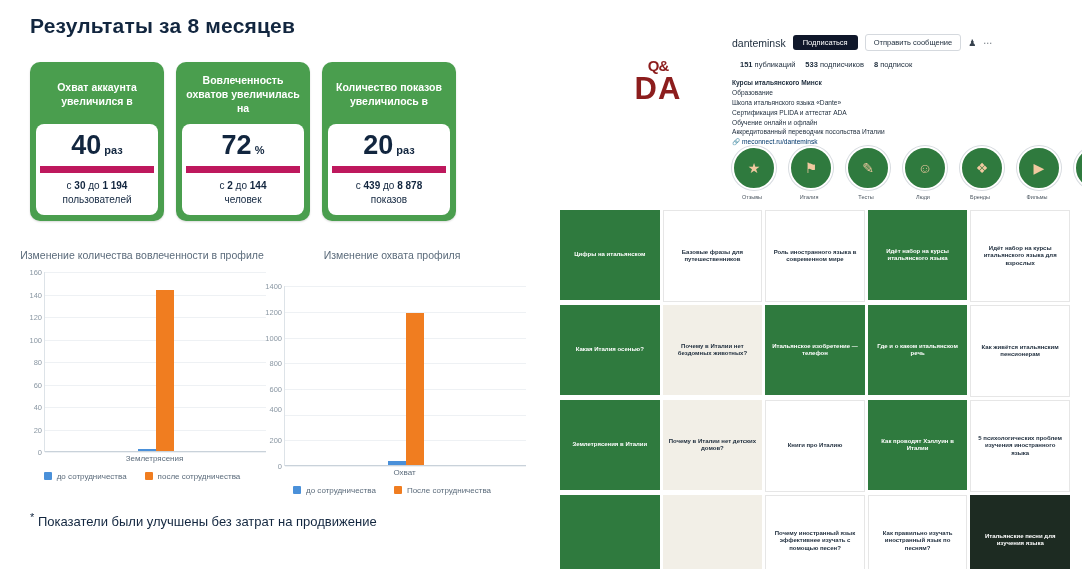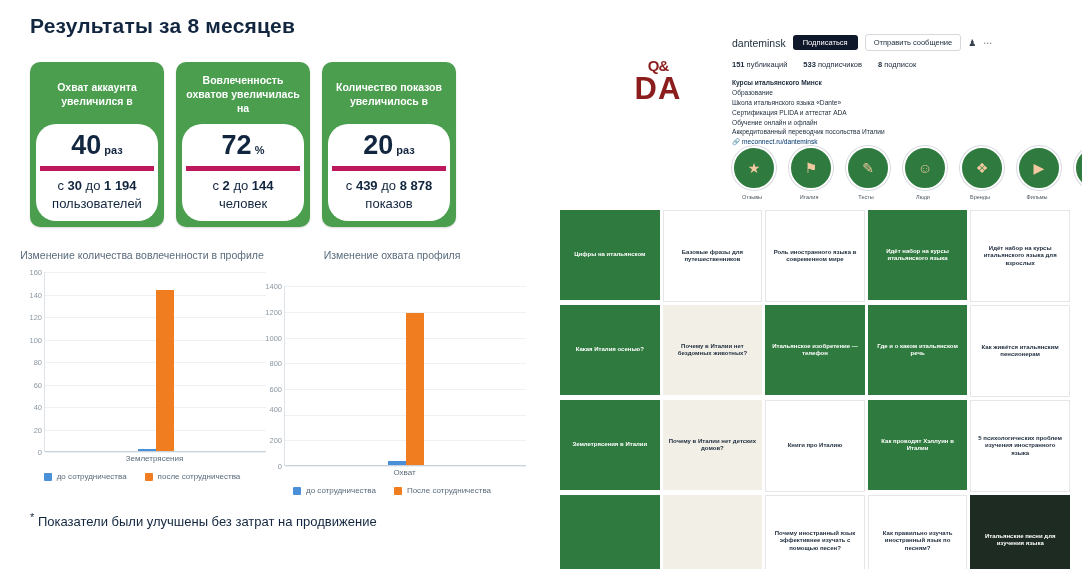--- a/index.html
+++ b/index.html
@@ -23,28 +23,28 @@
   .card{
     width:134px;border-radius:10px;overflow:hidden;
     background:#4a9e4e;box-shadow:0 1px 2px rgba(0,0,0,.15);
   }
   .card-head{
     color:#fff;font-size:10.5px;line-height:1.35;font-weight:bold;
     text-align:center;padding:10px 8px 8px 8px;min-height:44px;
     display:flex;align-items:center;justify-content:center;
   }
   .card-body{
-    background:#fff;margin:0 6px 6px 6px;border-radius:20px;
+    background:#fff;margin:0 6px 6px 6px;border-radius:8px;
     padding:8px 4px 9px 4px;text-align:center;
   }
   .big{font-size:27px;font-weight:bold;color:#12263f;line-height:1;}
   .big .unit{font-size:11px;font-weight:bold;margin-left:3px;}
   .sub{
-    margin-top:7px;font-size:13px;color:#12263f;line-height:1.35;
-    border-top:5px solid #be185d;padding-top:6px;
+    margin-top:7px;font-size:10px;color:#12263f;line-height:1.35;
+    border-top:7px solid #be185d;padding-top:6px;
   }
   .sub b{font-weight:bold;}
 
   
   .chart-wrap{position:absolute;}
   .chart-title{
     font-size:10.5px;color:#5b6b7b;text-align:center;line-height:1.35;
   }
   .plot{position:relative;}
   .ylabels{position:absolute;left:0;top:0;width:26px;height:100%;}
@@ -54,21 +54,21 @@
   }
   .grid{position:absolute;left:26px;right:0;top:0;bottom:0;border-left:1px solid #dde3e8;}
   .gl{position:absolute;left:0;right:0;height:1px;background:#eef1f4;}
   .axis{position:absolute;left:0;right:0;bottom:0;height:1px;background:#c9d2da;}
   .bar{position:absolute;bottom:1px;}
   .cat{
     position:absolute;font-size:8px;color:#5b6b7b;text-align:center;
     transform:translateX(-50%);
   }
   .legend{display:flex;gap:18px;align-items:center;font-size:8px;color:#5b6b7b;}
-  .legend .it{display:flex;align-items:center;gap:5px;}
+  .legend .it{display:flex;align-items:flex-start;gap:5px;}
   .swatch{width:8px;height:8px;border-radius:1px;display:inline-block;}
 
   .footnote{
     position:absolute;left:30px;top:511px;font-size:13px;color:#12263f;
   }
   .footnote .ast{font-size:11px;vertical-align:super;}
 
   
   .right{position:absolute;left:560px;top:20px;width:510px;height:536px;}
   .ig-head{position:relative;height:120px;}
@@ -84,21 +84,21 @@
   .ig-user{font-size:10.5px;color:#1b2a3a;}
   .btn-follow{
     background:#0f172a;color:#fff;font-size:7.5px;border-radius:3px;
     padding:3px 10px;
   }
   .btn-msg{
     background:#fff;border:1px solid #d5d9de;color:#1b2a3a;font-size:7.5px;
     border-radius:3px;padding:3px 8px;
   }
   .ic-sm{font-size:9px;color:#36414d;}
-  .ig-row2{display:flex;gap:16px;margin-top:9px;font-size:7.5px;color:#1b2a3a;}
+  .ig-row2{display:flex;gap:10px;margin-top:9px;font-size:7.5px;color:#1b2a3a;margin-left:8px;}
   .ig-row2 b{font-weight:bold;}
   .ig-bio{margin-top:9px;font-size:6.6px;line-height:1.5;color:#1b2a3a;}
   .ig-bio .b1{font-weight:bold;}
   .ig-link{color:#00376b;}
 
   .highlights{
     position:absolute;left:172px;top:126px;display:flex;gap:17px;
   }
   .hl{width:40px;text-align:center;}
   .hl .circle{

